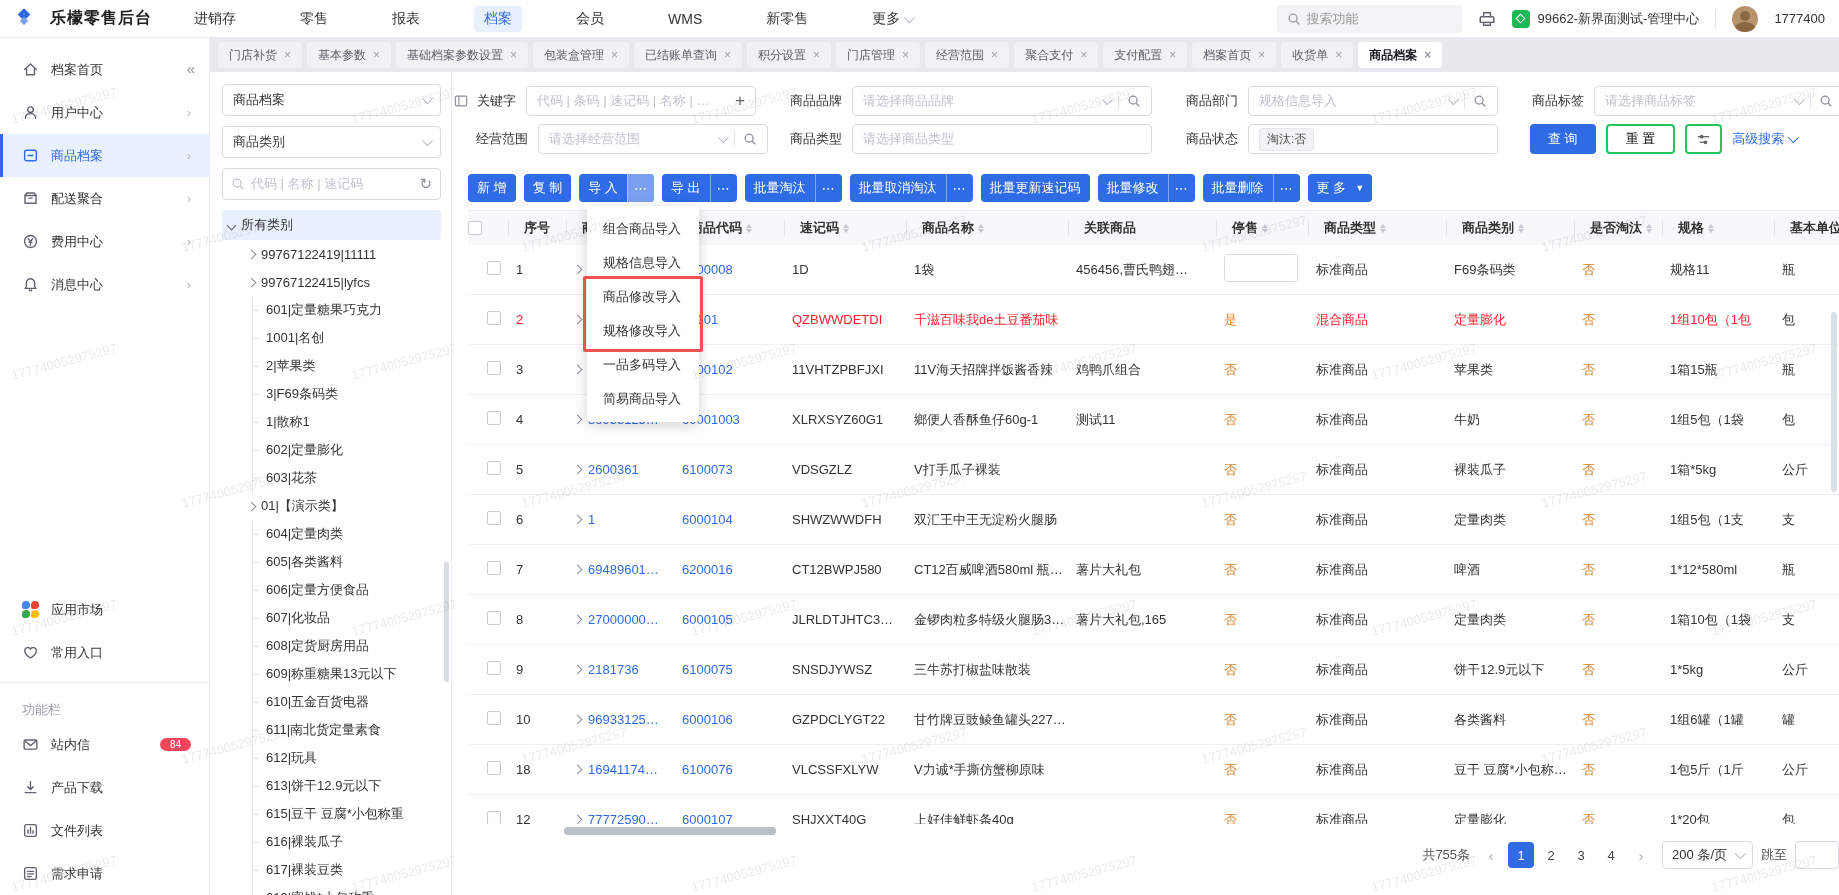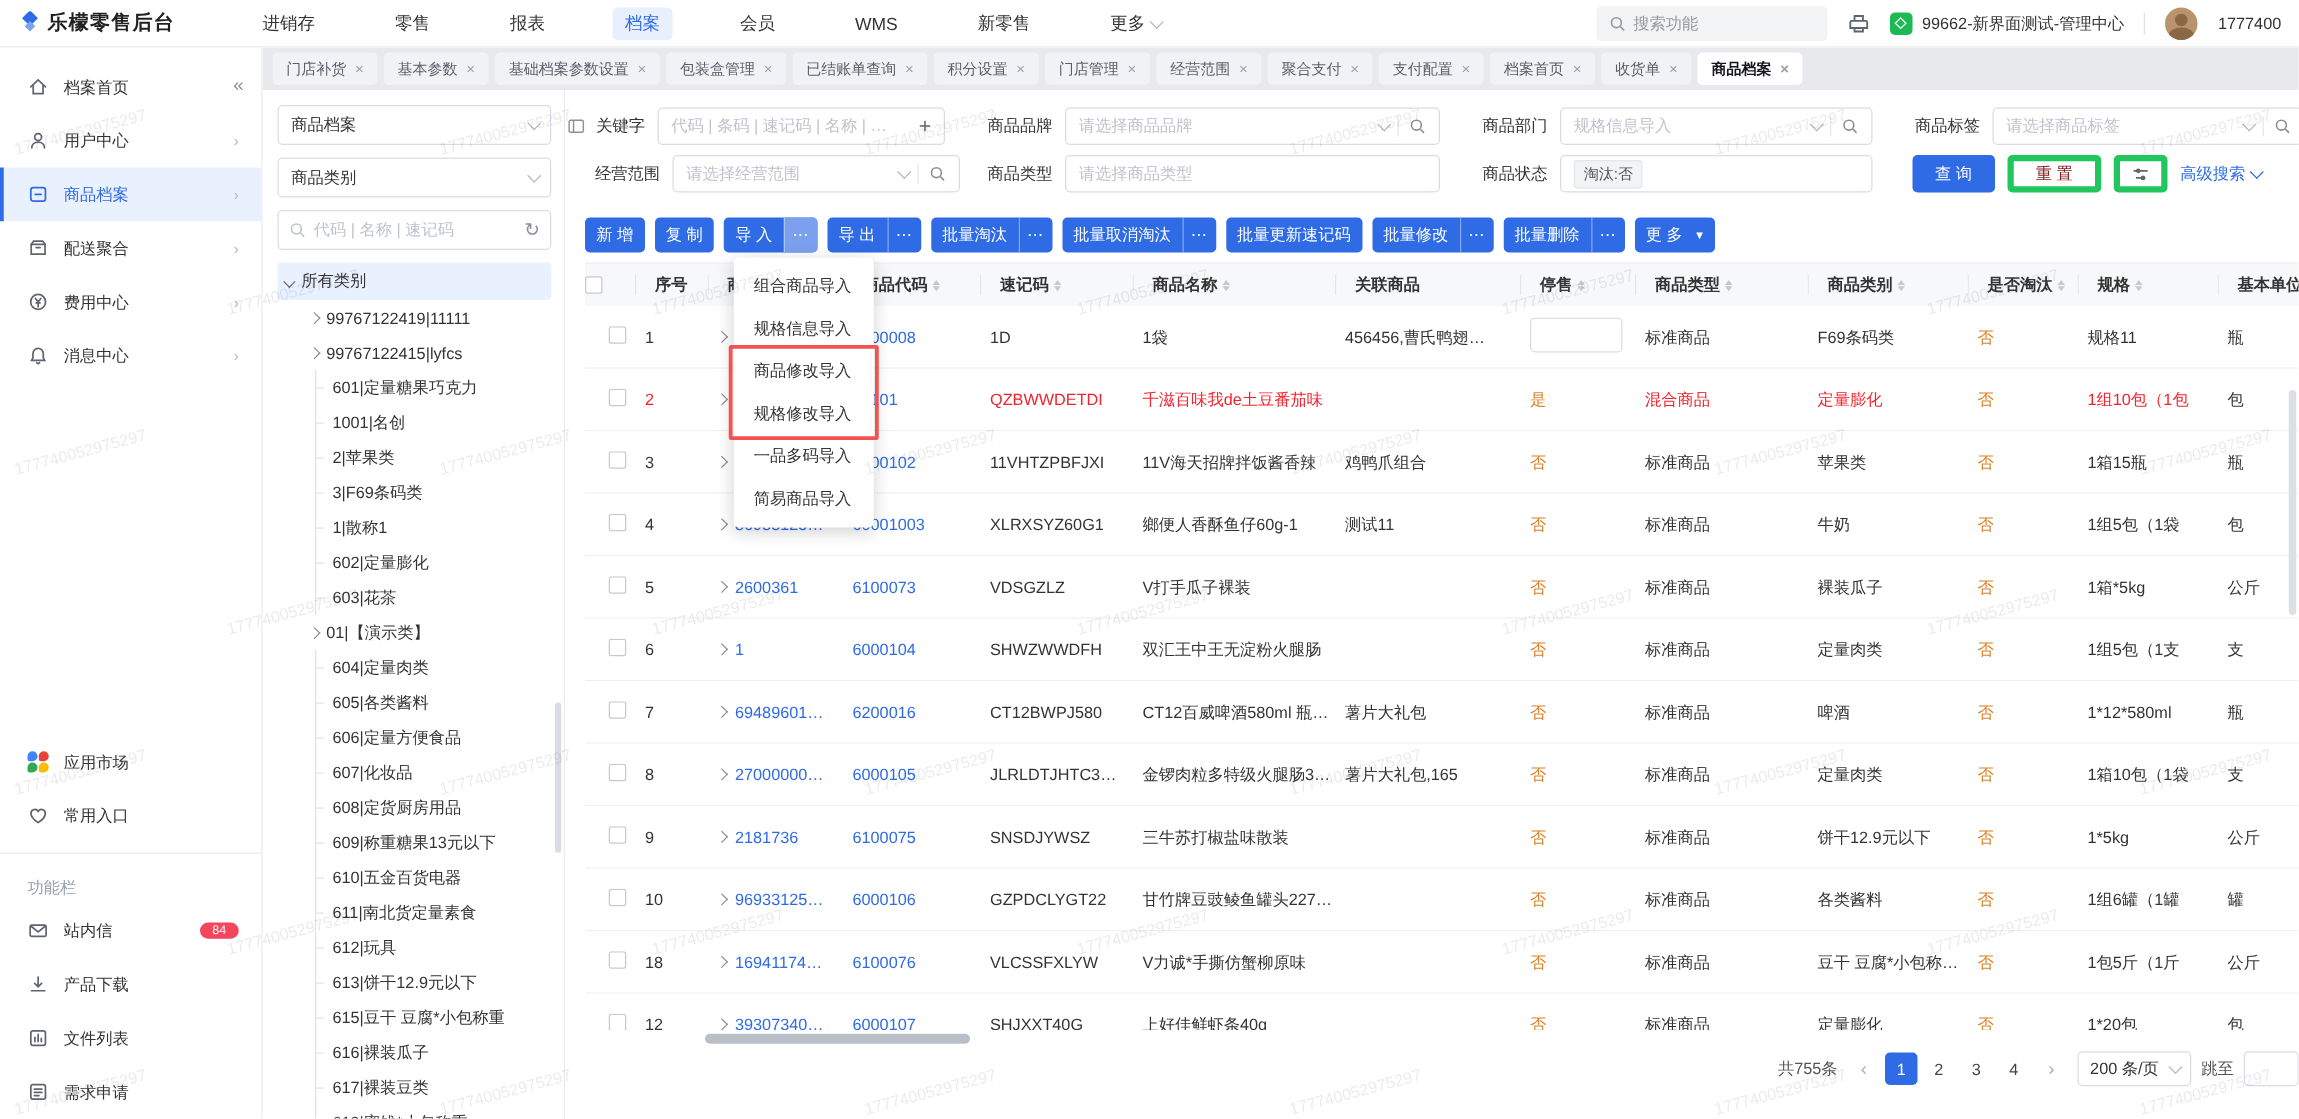--- a/index.html
+++ b/index.html
@@ -1,21 +1,21 @@
 <!DOCTYPE html>
 <html><head>
 <meta charset="utf-8">
 <style>
   * { box-sizing: border-box; margin:0; padding:0; }
   html,body { width:1839px; height:895px; overflow:hidden; }
   body { font-family:"Liberation Sans","DejaVu Sans",sans-serif; font-size:13px; color:#333; background:#fff; position:relative; }
 
   
   .navbar { height:38px; display:flex; align-items:center; padding:0 14px; border-bottom:1px solid #ececf0; background:#fff; position:relative; z-index:20; }
-  .logo { display:flex; align-items:center; gap:4px; margin-right:60px; }
+  .logo { display:flex; align-items:center; gap:16px; margin-right:32px; }
   .logo-title { font-size:16px; font-weight:bold; color:#222; letter-spacing:1px; }
   .nav-menu { display:flex; align-items:center; gap:44px; font-size:14px; color:#333; }
   .nav-item { cursor:pointer; padding:4px 10px; border-radius:4px; white-space:nowrap; display:flex; align-items:center; gap:4px;}
   .nav-item.active { background:#e8f0fe; color:#2e6be5; }
   .nav-right { margin-left:auto; display:flex; align-items:center; gap:16px; overflow:hidden; }
   .nav-search { width:185px; height:28px; background:#f2f3f5; border-radius:4px; display:flex; align-items:center; gap:6px; padding:0 10px; color:#999; }
   .nav-search svg { width:14px; height:14px; color:#999; }
   .tenant { display:flex; align-items:center; gap:8px; white-space:nowrap; }
   .tenant-badge { width:18px; height:18px; border-radius:4px; background:#1db954; display:flex; align-items:center; justify-content:center; }
   .tenant-badge i { width:7px; height:7px; border:1.5px solid #fff; transform:rotate(45deg); display:block; }
@@ -83,21 +83,21 @@
   .fctl { height:30px; border:1px solid #d9dce3; border-radius:4px; display:flex; align-items:center; gap:8px; padding:0 10px; color:#bfc3cc; position:relative; }
   .fctl .ph { overflow:hidden; white-space:nowrap; flex:1; }
   .fctl .vdiv { width:1px; height:16px; background:#e4e6ea; }
   .fctl svg.mag { width:14px; height:14px; color:#8a8f99; flex:none; }
   .fctl .plus { color:#666; font-size:17px; margin-left:auto; }
   .fctl.kw { width:230px; } .fctl.c2 { width:300px; } .fctl.c3 { width:250px; } .fctl.c4 { width:250px; }
   .tag { background:#f2f3f5; border:1px solid #e4e6ea; border-radius:3px; color:#555; padding:2px 7px; font-size:12px; white-space:nowrap;}
   .fbtns { display:flex; align-items:center; gap:10px; margin-left:6px; }
   .btn { height:30px; border-radius:4px; display:flex; align-items:center; justify-content:center; padding:0 18px; cursor:pointer; white-space:nowrap; }
   .btn.primary { background:#2e6be5; color:#fff; }
-  .btn.plain { background:#fff; border:5px solid #22c55e; color:#7f1d1d; }
+  .btn.plain { background:#fff; border:2px solid #22c55e; color:#000000; }
   .btn.iconbtn { padding:0 9px; }
   .btn.iconbtn svg { width:15px; height:15px; color:#666; }
   .adv { color:#2e6be5; display:flex; align-items:center; gap:4px; cursor:pointer; white-space:nowrap;}
   .adv .caret { border-color:#2e6be5; }
 
   
   .toolbar { display:flex; align-items:center; gap:8px; margin:12px 0 8px; position:relative; }
   .tbtn { height:28px; background:#2e6be5; border-radius:4px; color:#fff; display:flex; align-items:stretch; cursor:pointer; overflow:hidden; white-space:nowrap; }
   .tbtn .main { display:flex; align-items:center; padding:0 9px; }
   .tbtn .dots { display:flex; align-items:center; padding:0 6px; border-left:1px solid rgba(255,255,255,.4); font-size:13px; letter-spacing:1px;}
@@ -922,21 +922,21 @@
                 <div class="cell">豆干 豆腐*小包称…</div>
                 <div class="cell"><span class="orange">否</span></div>
                 <div class="cell">1包5斤（1斤</div>
                 <div class="cell">公斤</div>
               </div>
               <div class="trow">
                 <div class="cell center"><span class="cb"></span></div>
                 <div class="cell">12</div>
                 <div class="cell bcell">
                   <span class="chev"></span>
-                  <span class="link">39307340…</span>
+                  <span class="link">77772590…</span>
                 </div>
                 <div class="cell"><span class="link">6000107</span></div>
                 <div class="cell">SHJXXT40G</div>
                 <div class="cell">上好佳鲜虾条40g</div>
                 <div class="cell"></div>
                 <div class="cell"><span class="orange">否</span></div>
                 <div class="cell">标准商品</div>
                 <div class="cell">定量膨化</div>
                 <div class="cell"><span class="orange">否</span></div>
                 <div class="cell">1*20包</div>

